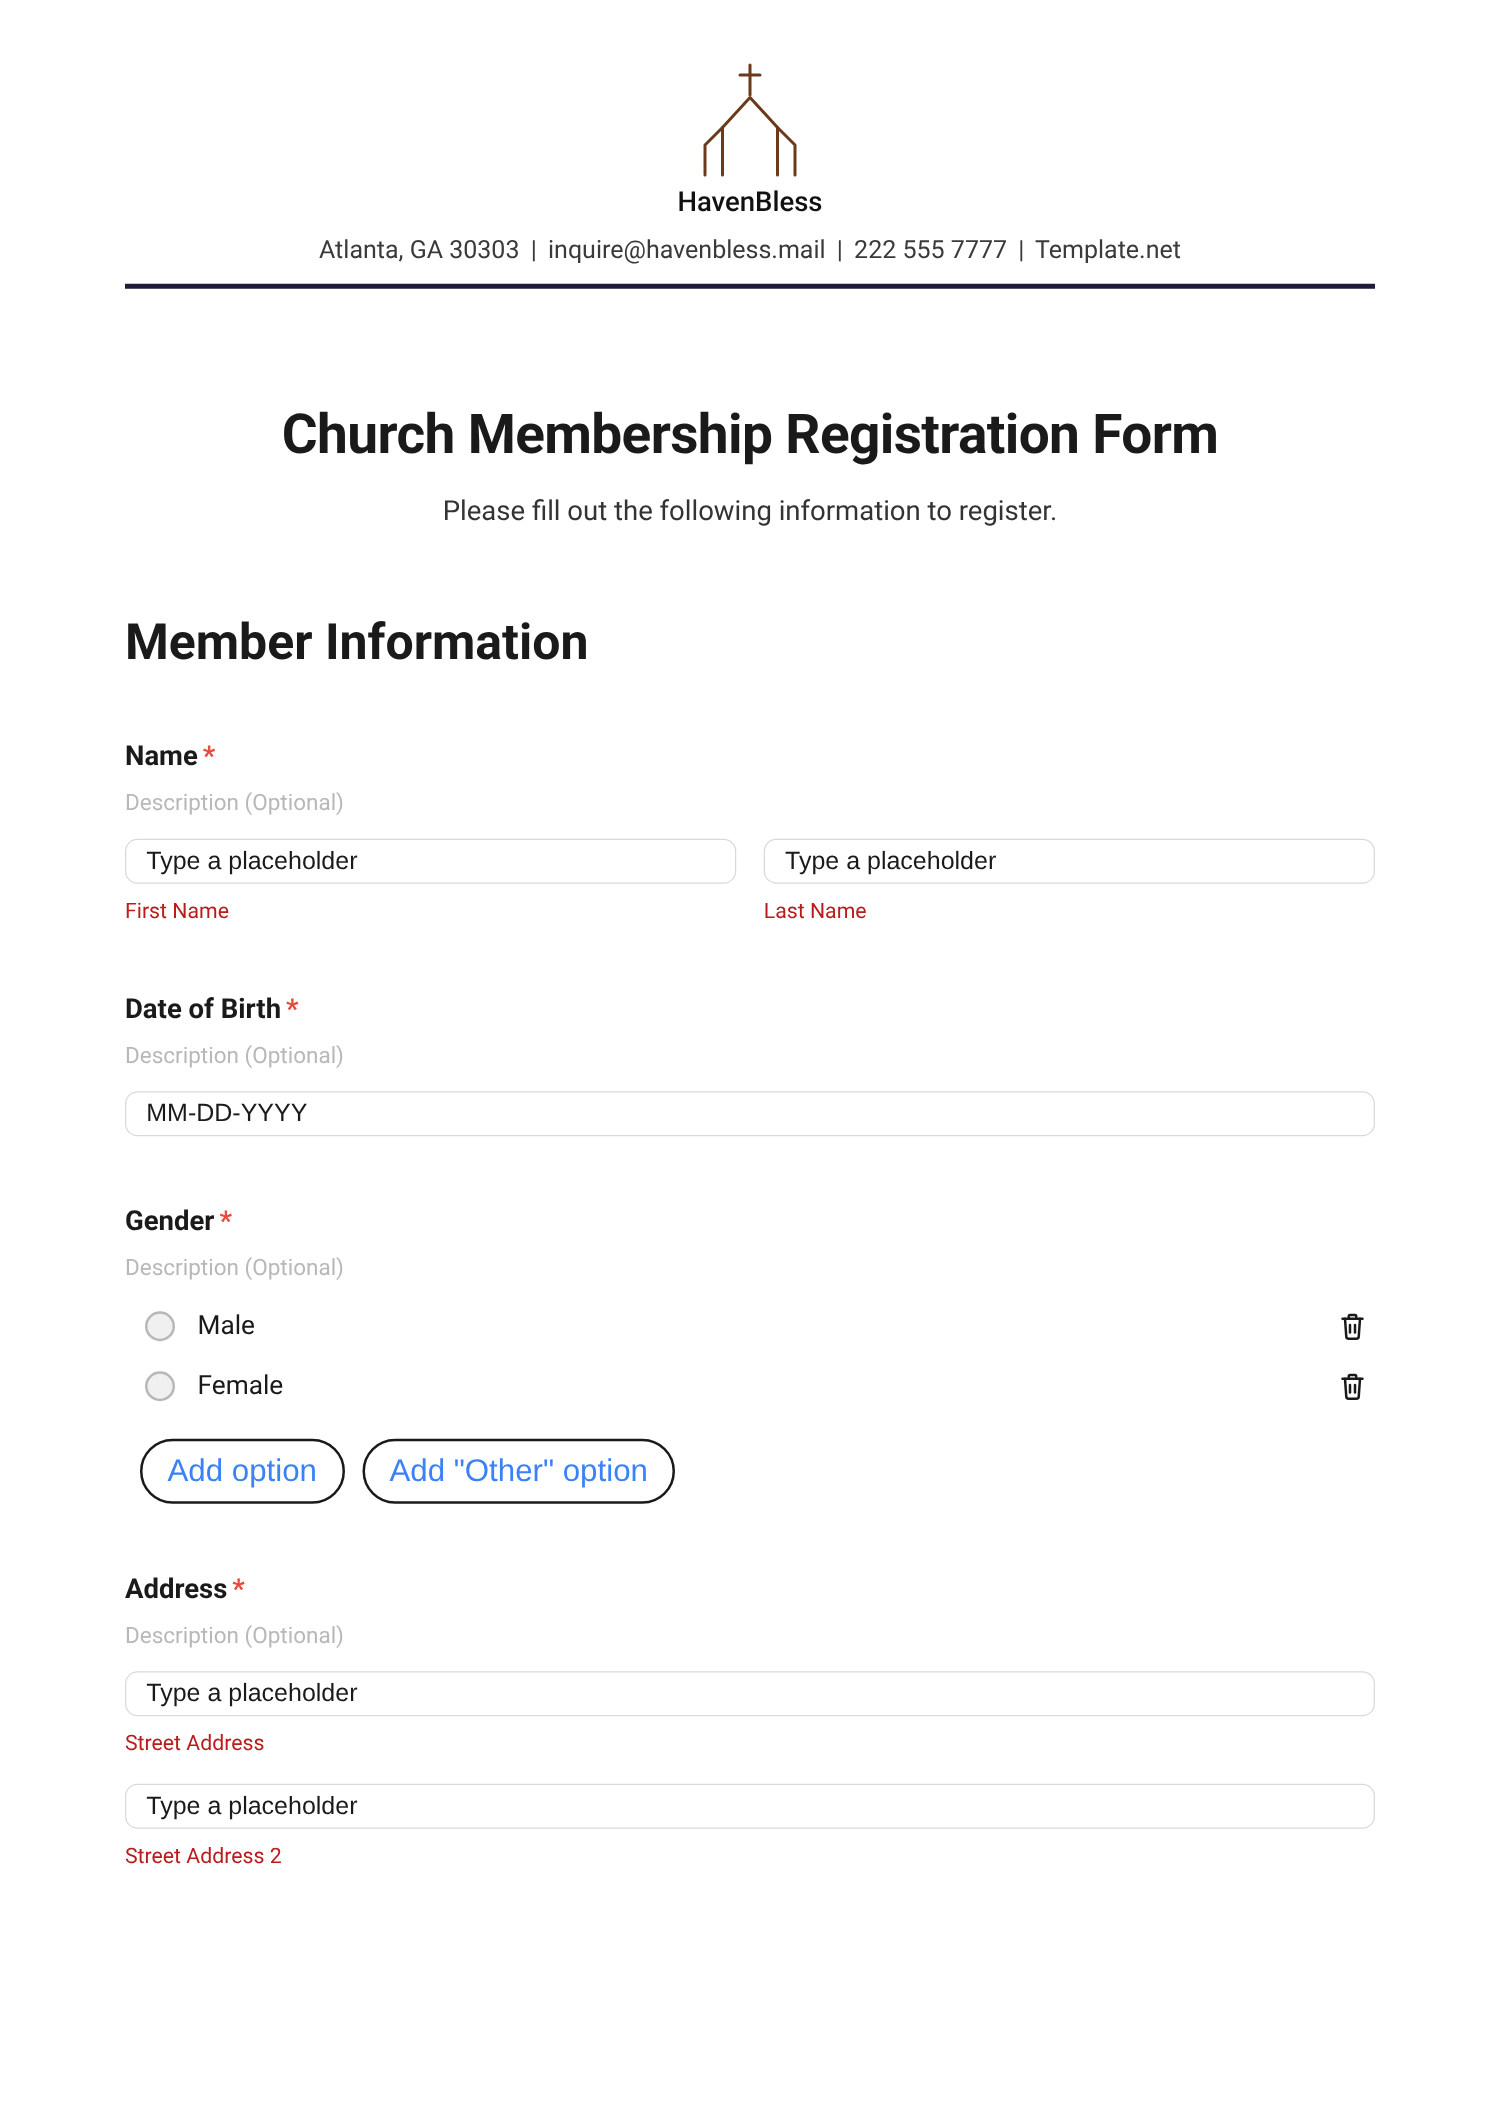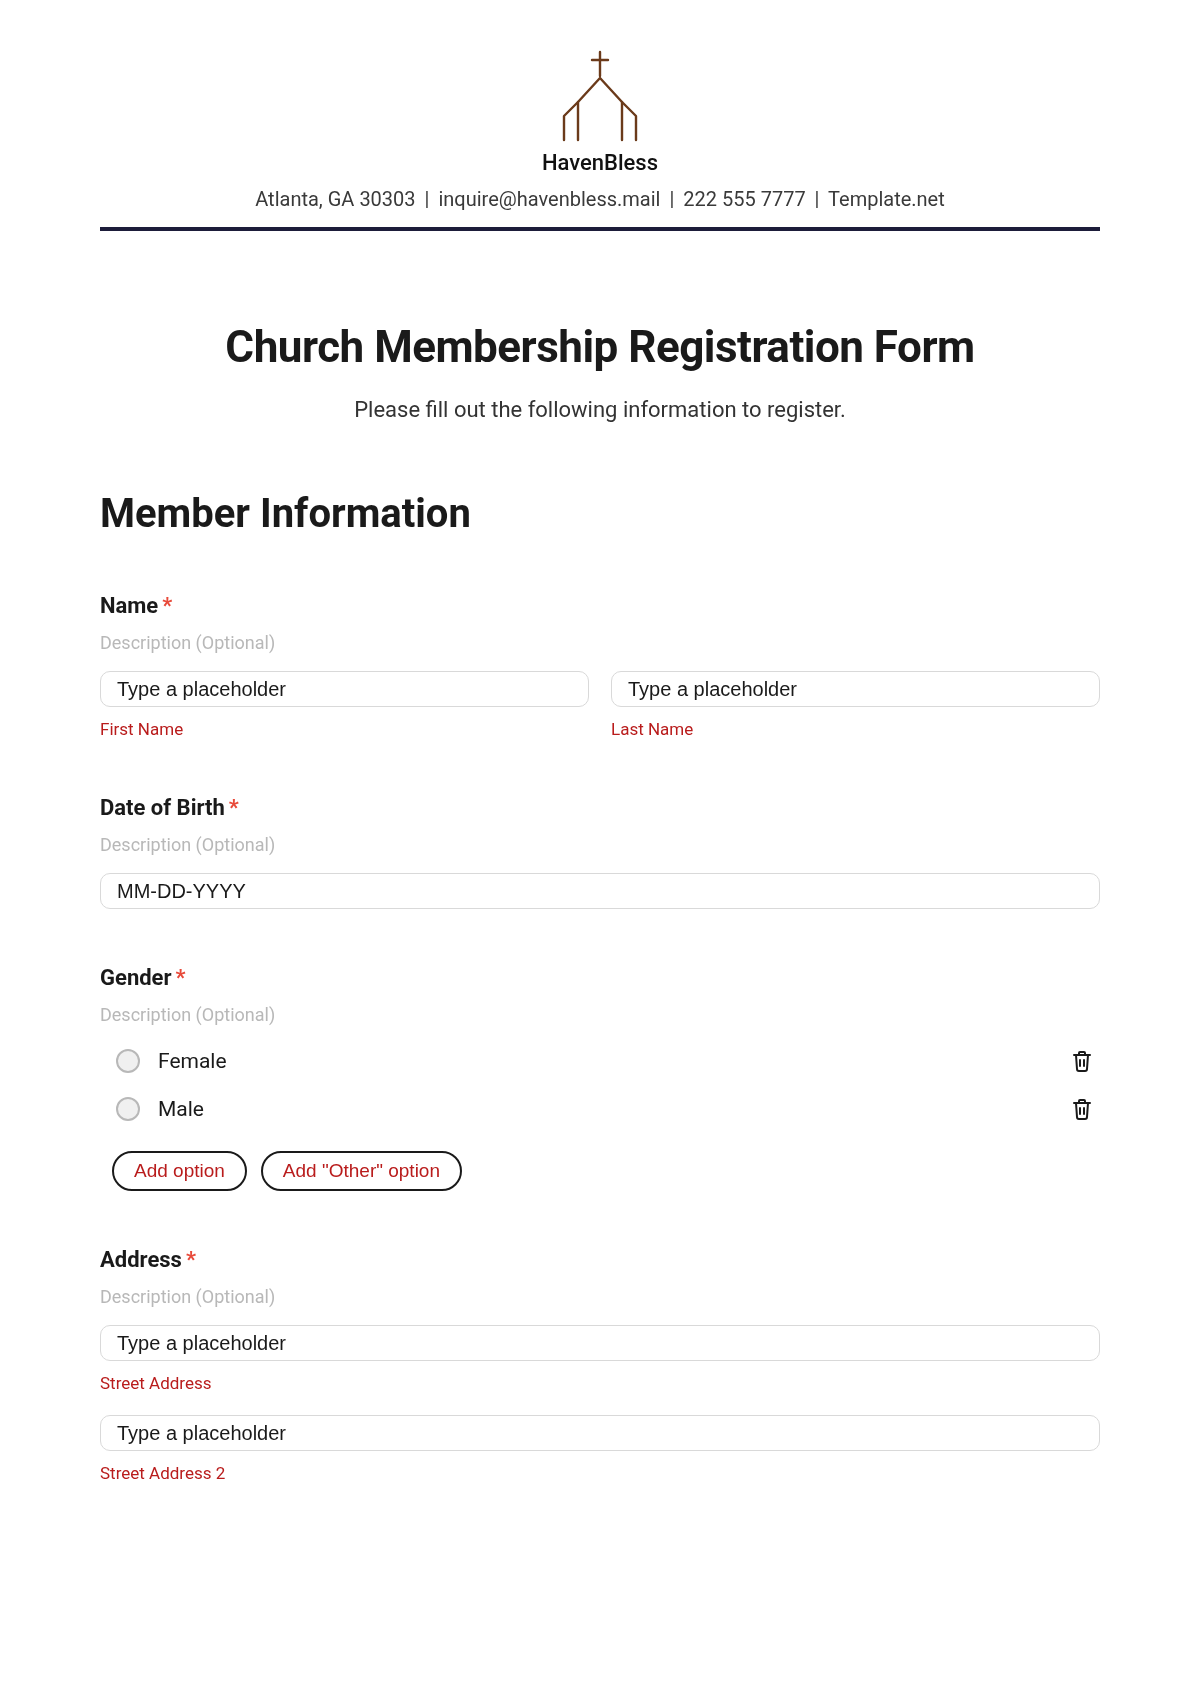--- a/index.html
+++ b/index.html
@@ -144,27 +144,27 @@
     cursor: pointer;
     color: #1a1a1a;
   }
   .actions {
     display: flex;
     gap: 14px;
     margin-top: 18px;
     padding-left: 12px;
   }
   .pill-btn {
-    height: 40px;
+    height: 52px;
     padding: 0 20px;
     border: 2px solid #1a1a1a;
     border-radius: 999px;
     background: #fff;
-    font-size: 19px;
-    color: #b91c1c;
+    font-size: 25px;
+    color: #3b82f6;
     cursor: pointer;
   }
   .stack {
     margin-top: 18px;
   }
   .stack .text-input + .sublabel { margin-top: 12px; }
   .stack .sublabel + .text-input { margin-top: 22px; }
 </style>
 </head>
 <body>
@@ -230,50 +230,50 @@
       </div>
     </div>
   </div>
 
   <div class="field">
     <div class="field-label">
       <span>Gender</span><span class="req">*</span>
     </div>
     <div class="field-desc">Description (Optional)</div>
     <div class="options">
+      <div class="option-row">
+        <div class="option-left">
+          <div class="radio"></div>
+          <div class="option-label">Male</div>
+        </div>
+        <button class="trash-btn">
+          <svg width="22" height="24" viewBox="0 0 22 24" fill="none" stroke="#1a1a1a" stroke-width="2" stroke-linecap="round" stroke-linejoin="round">
+            <path d="M3 6h16"></path>
+              <path d="M8 6V4a1 1 0 0 1 1-1h4a1 1 0 0 1 1 1v2"></path>
+              <path d="M5 6l1 14a2 2 0 0 0 2 2h6a2 2 0 0 0 2-2l1-14"></path>
+              <line x1="9" y1="11" x2="9" y2="17"></line>
+              <line x1="13" y1="11" x2="13" y2="17"></line>
+          </svg>
+        </button>
+      </div>
       <div class="option-row">
         <div class="option-left">
           <div class="radio"></div>
           <div class="option-label">Female</div>
         </div>
         <button class="trash-btn">
           <svg width="22" height="24" viewBox="0 0 22 24" fill="none" stroke="#1a1a1a" stroke-width="2" stroke-linecap="round" stroke-linejoin="round">
             <path d="M3 6h16"></path>
               <path d="M8 6V4a1 1 0 0 1 1-1h4a1 1 0 0 1 1 1v2"></path>
               <path d="M5 6l1 14a2 2 0 0 0 2 2h6a2 2 0 0 0 2-2l1-14"></path>
               <line x1="9" y1="11" x2="9" y2="17"></line>
               <line x1="13" y1="11" x2="13" y2="17"></line>
           </svg>
         </button>
       </div>
-      <div class="option-row">
-        <div class="option-left">
-          <div class="radio"></div>
-          <div class="option-label">Male</div>
-        </div>
-        <button class="trash-btn">
-          <svg width="22" height="24" viewBox="0 0 22 24" fill="none" stroke="#1a1a1a" stroke-width="2" stroke-linecap="round" stroke-linejoin="round">
-            <path d="M3 6h16"></path>
-              <path d="M8 6V4a1 1 0 0 1 1-1h4a1 1 0 0 1 1 1v2"></path>
-              <path d="M5 6l1 14a2 2 0 0 0 2 2h6a2 2 0 0 0 2-2l1-14"></path>
-              <line x1="9" y1="11" x2="9" y2="17"></line>
-              <line x1="13" y1="11" x2="13" y2="17"></line>
-          </svg>
-        </button>
-      </div>
     </div>
     <div class="actions">
       <button class="pill-btn">Add option</button>
       <button class="pill-btn">Add "Other" option</button>
     </div>
   </div>
 
   <div class="field">
     <div class="field-label">
       <span>Address</span><span class="req">*</span>

